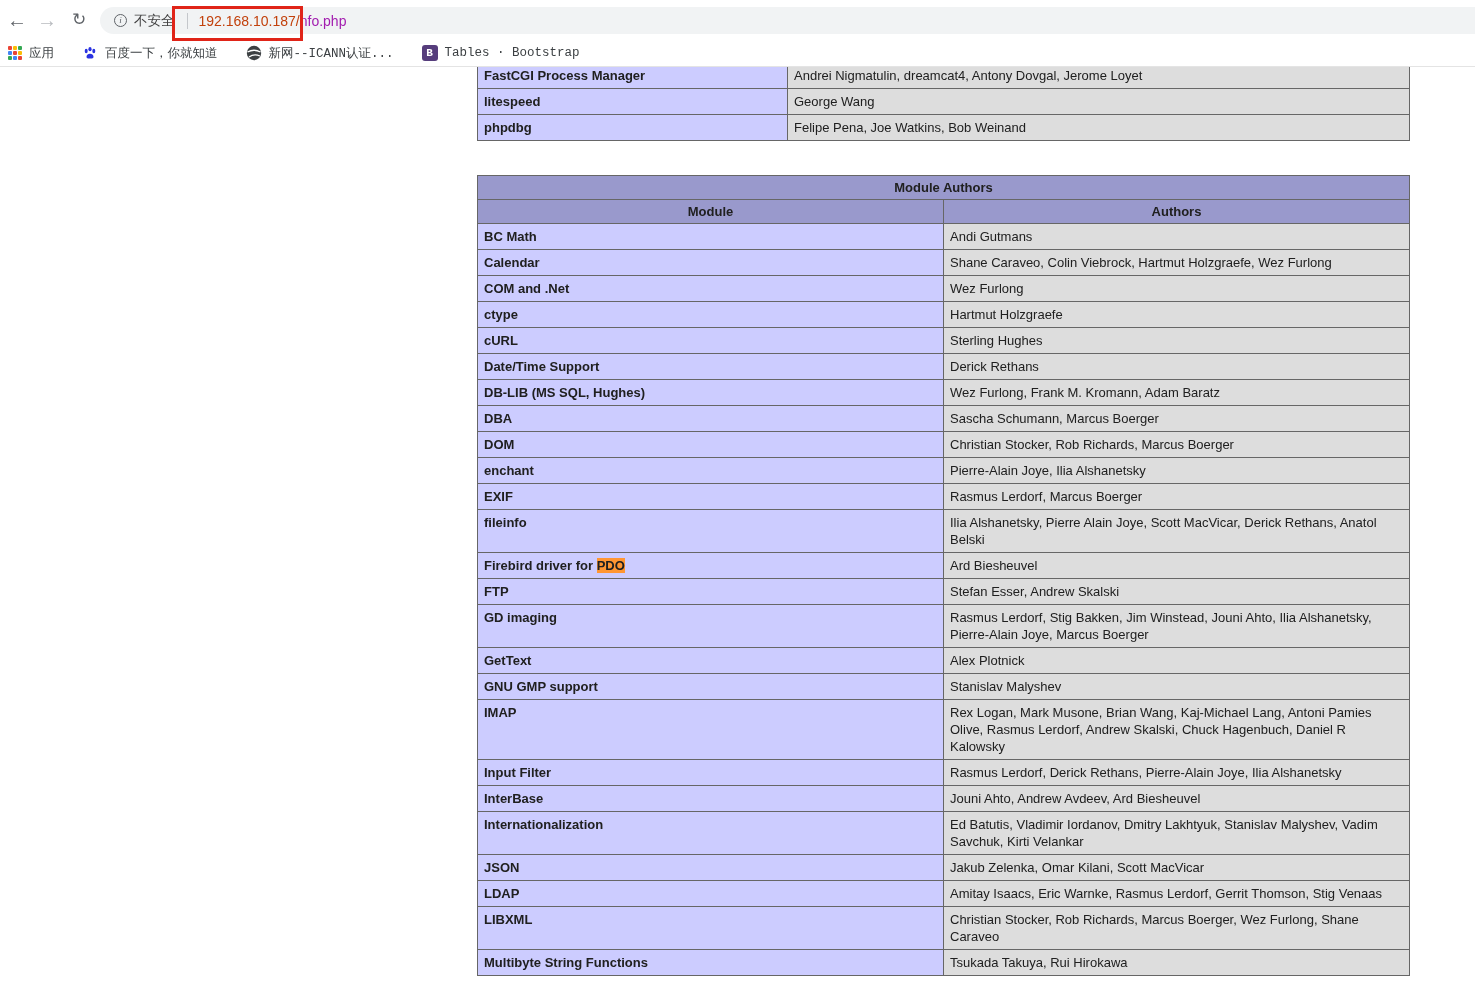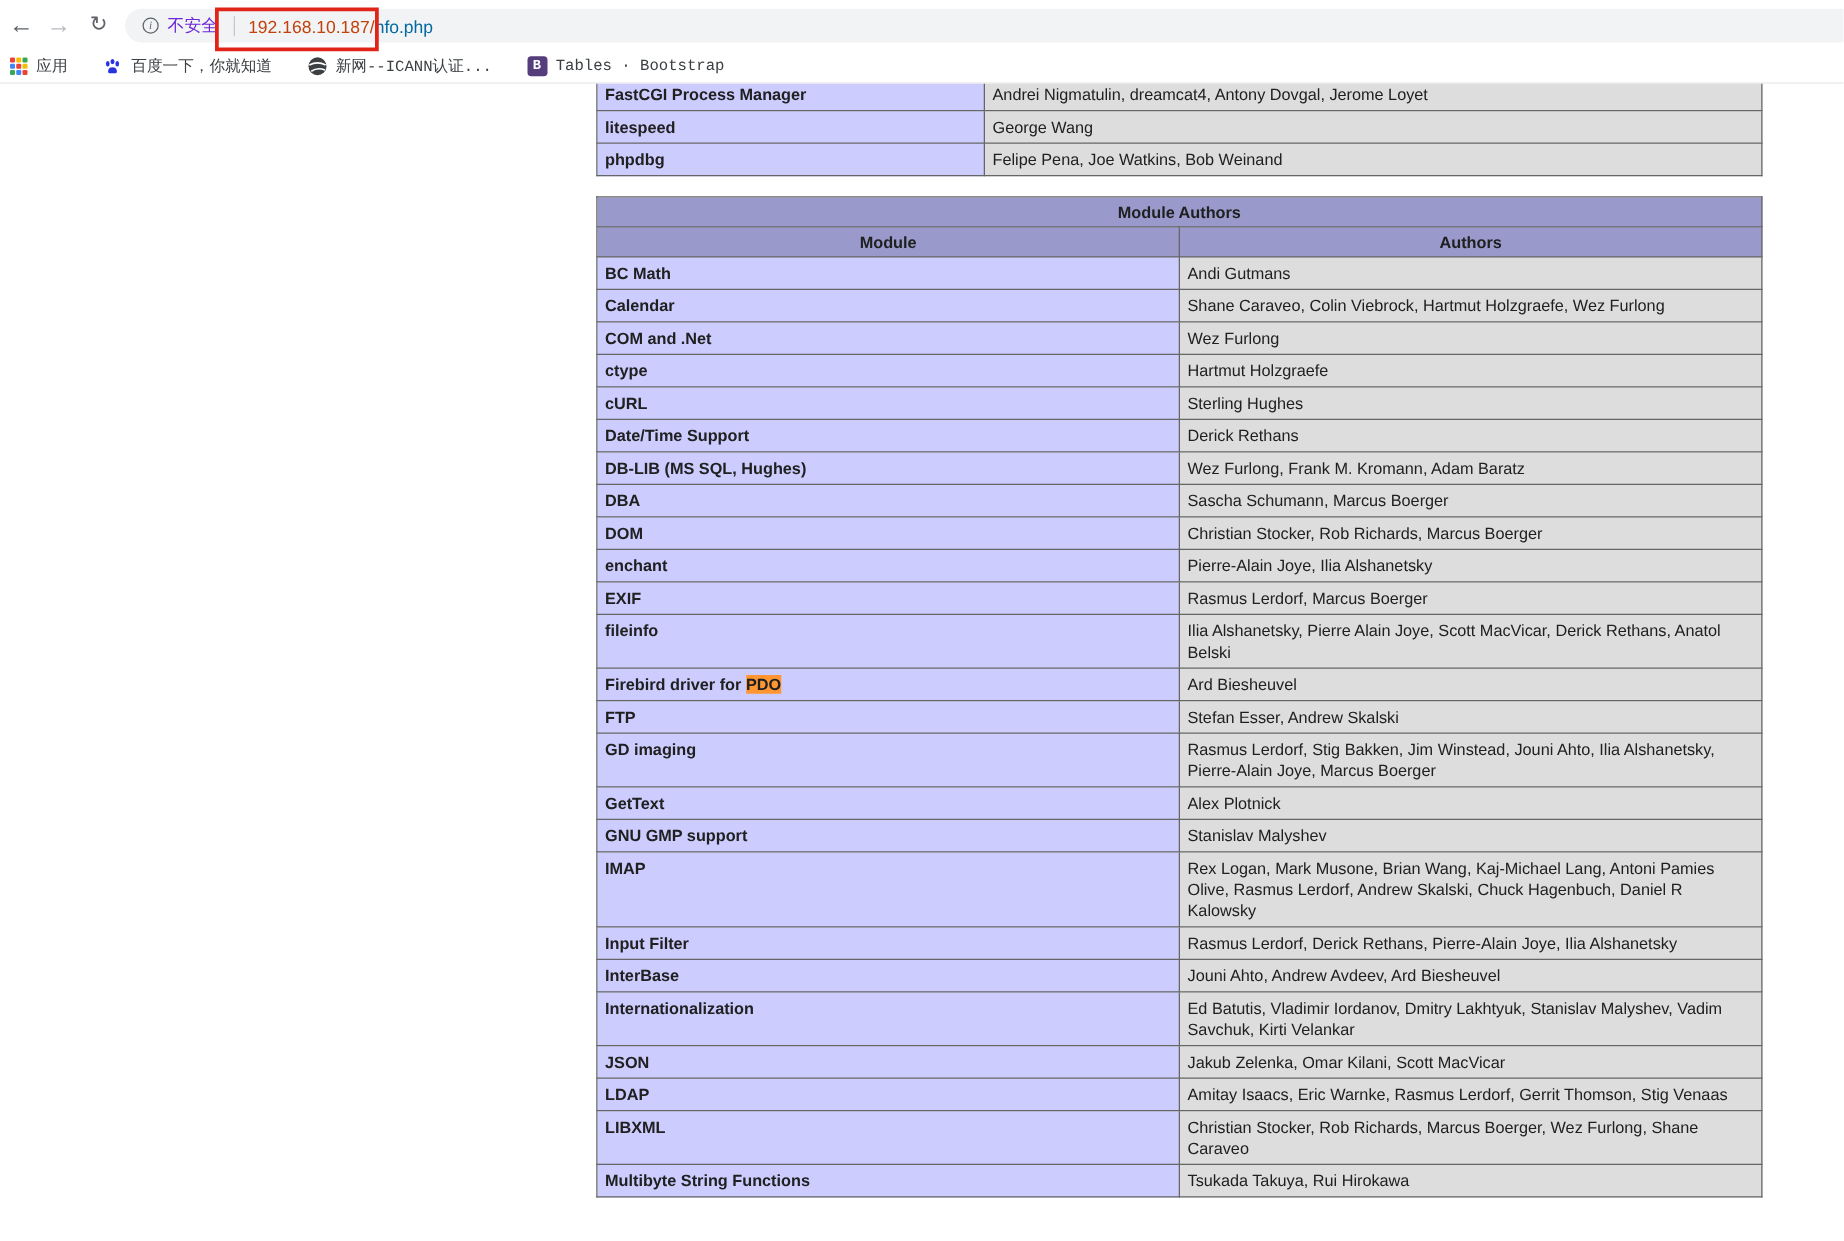--- a/index.html
+++ b/index.html
@@ -15,25 +15,25 @@
   .nav-btn { position:absolute; top:7px; width:26px; height:26px; text-align:center;
              line-height:26px; font-size:20px; color:#5f6368; cursor:pointer; }
   .nav-back    { left:4px; }
   .nav-forward { left:34px; color:#b8bbbf; }
   .nav-reload  { left:66px; font-size:17px; }
   .omnibox { position:absolute; left:100px; top:7px; right:-12px; height:27px;
              background:#f1f3f4; border-radius:14px; display:flex; align-items:center; }
   .info-icon { width:13px; height:13px; border:1.4px solid #5f6368; border-radius:50%;
                margin-left:14px; font-size:9px; line-height:11px; text-align:center;
                color:#5f6368; font-style:italic; font-family:"Liberation Serif", serif; }
-  .not-secure { margin-left:7px; font-size:13.5px; color:#6d28d9; }
+  .not-secure { margin-left:7px; font-size:13.5px; color:#404040; }
   .chip-divider { width:1px; height:16px; background:#c4c7cb; margin:0 11px 0 12px; }
   .url { font-size:14px; white-space:nowrap; }
   .url-domain { color:#c2410c; }
-  .url-path { color:#0369a1; }
+  .url-path { color:#a21caf; }
   .red-annotation { position:absolute; left:172px; top:6px; width:131px; height:35px;
                     border:3px solid var(--c-annotation,#e02418); pointer-events:none; z-index:5; }
 
   
   .bookmarks-bar { position:absolute; left:0; top:40px; width:100%; height:27px; background:#fff;
                    border-bottom:1px solid #e4e4e4; display:flex; align-items:center; padding-left:8px;font-family:Liberation Mono, monospace; }
   .bookmark { display:flex; align-items:center; margin-right:28px; cursor:pointer; }
   .bookmark .bm-label { margin-left:7px; font-size:12.5px; color:#3c4043; white-space:nowrap; }
   .apps-grid { width:14px; height:14px; display:grid; grid-template-columns:repeat(3,4px);
                grid-template-rows:repeat(3,4px); gap:1px; }
@@ -47,21 +47,21 @@
   .tables-wrap { position:absolute; left:477px; top:0; width:933px; }
   table.info-table { border-collapse:collapse; width:933px; table-layout:fixed;
                      font-size:13px; color:#202020; }
   table.info-table td, table.info-table th { border:1px solid var(--c-table_border,#666);
                      padding:4px 6px; line-height:17px; vertical-align:baseline;
                      word-wrap:break-word; }
   td.e { background:var(--c-module_cell_bg,#ccccff); font-weight:bold; width:310px; }
   td.v { background:var(--c-value_cell_bg,#dddddd); }
   th   { background:var(--c-header_cell_bg,#9999cc); font-weight:bold; text-align:center;
          padding:3px 22px !important; }
-  #sapi-table { margin-top:-5px; margin-bottom:16px; }
+  #sapi-table { margin-top:-5px; margin-bottom:34px; }
   .hl-active { background:var(--c-find_active,#ff9632); }
 </style>
 </head>
 <body>
 
 <div class="screen">
 
   <div class="tab-remnant"></div>
   <div class="corner-sliver"></div>
 

